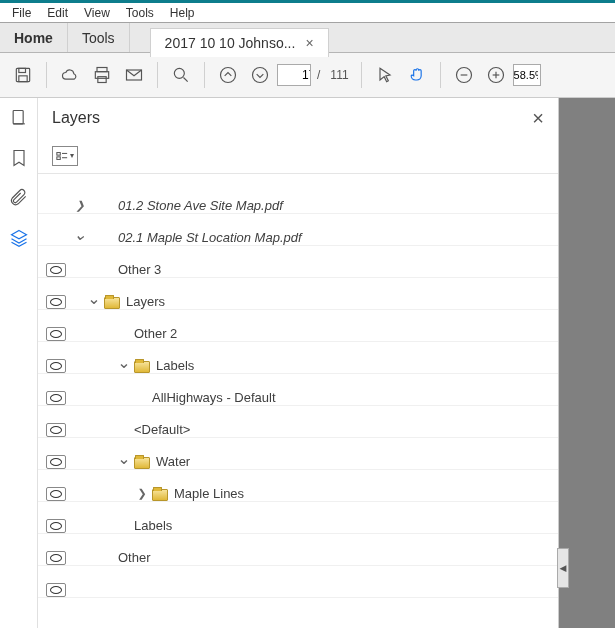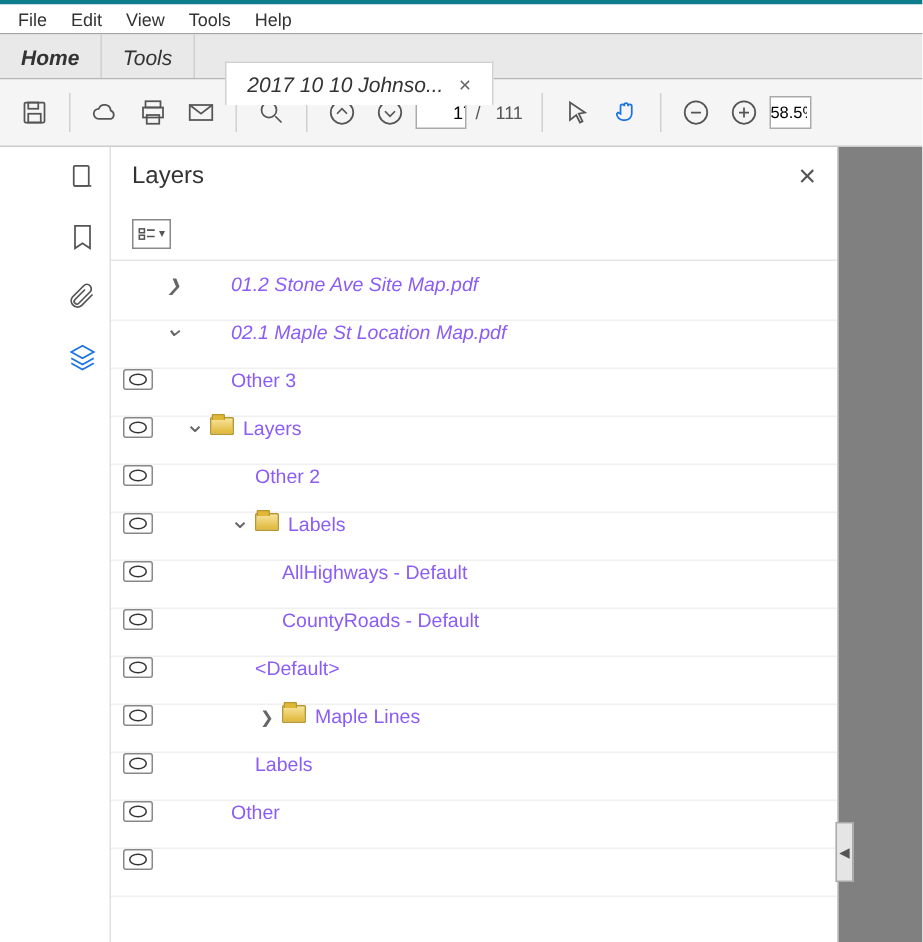--- a/index.html
+++ b/index.html
@@ -3,56 +3,56 @@
 <meta charset="utf-8">
 <style>
   * { box-sizing: border-box; margin: 0; padding: 0; font-family: "Segoe UI", Arial, sans-serif; }
   body { width: 615px; height: 628px; overflow: hidden; background: #fff; font-size: 13px; color: #333; }
 
   .titlebar { height: 3px; background: #0d7d8c; }
 
   .menubar { height: 20px; display: flex; align-items: center; padding: 0 4px; background: #fff; border-bottom: 1px solid #a3a3a3; }
   .menubar span { padding: 0 8px; font-size: 12px; color: #333; cursor: default; }
 
-  .tabbar { height: 30px; display: flex; align-items: stretch; background: #e9e9e9; border-bottom: 1px solid #b5b5b5; font-style: italic; }
+  .tabbar { height: 30px; display: flex; align-items: stretch; background: #e9e9e9; border-bottom: 1px solid #b5b5b5; }
   .tab { display: flex; align-items: center; padding: 0 14px; font-size: 14px; color: #333; border-right: 1px solid #d0d0d0; cursor: default; }
   .tab.home { font-weight: 600; }
-  .tab.doc { background: #fff; border-top: 1px solid #d0d0d0; border-left: 1px solid #d0d0d0; border-right: 1px solid #d0d0d0; position: relative; top: 18px; }
+  .tab.doc { background: #fff; border-top: 1px solid #d0d0d0; border-left: 1px solid #d0d0d0; border-right: 1px solid #d0d0d0; position: relative; top: 5px; }
   .tab .close { margin-left: 10px; color: #666; font-size: 14px; }
 
   .toolbar { height: 45px; display: flex; align-items: center; background: #f5f5f5; border-bottom: 1px solid #ccc; padding: 0 8px; gap: 2px; }
   .tbtn { width: 30px; height: 30px; display: flex; align-items: center; justify-content: center; color: #555; cursor: default; }
   .tbtn svg { width: 20px; height: 20px; stroke: #555; fill: none; stroke-width: 1.4; }
   .tsep { width: 1px; height: 26px; background: #d0d0d0; margin: 0 6px; }
   .pagebox { width: 34px; height: 22px; border: 1px solid #aaa; background: #fff; font-size: 12px; text-align: center; padding-left: 24px; }
   .pagecount { font-size: 12px; color: #555; padding: 0 4px; }
   .zoombox { width: 28px; height: 22px; border: 1px solid #aaa; background: #fff; font-size: 11px; text-align: right; padding-right: 2px; }
   .hand svg { stroke: #1a73e8; }
 
-  .main { display: flex; height: 530px; padding-left: 36px; }
+  .main { display: flex; height: 530px; }
   .sidebar { width: 38px; background: #fff; border-right: 1px solid #e0e0e0; display: flex; flex-direction: column; align-items: center; padding-top: 8px; gap: 16px; }
   .sidebar .sbtn { width: 24px; height: 24px; display: flex; align-items: center; justify-content: center; cursor: default; }
   .sidebar .sbtn svg { width: 20px; height: 20px; }
   .sidebar .sbtn.active svg { stroke: #1a73e8; fill: none; }
   .sidebar .sbtn svg { stroke: #555; fill: none; stroke-width: 1.4; }
 
   .panel { flex: 1; background: #fff; border-right: 1px solid #ccc; display: flex; flex-direction: column; position: relative; }
   .panel-head { height: 40px; display: flex; align-items: center; justify-content: space-between; padding: 0 14px; font-size: 16px; color: #333; }
   .panel-head .pclose { font-size: 20px; color: #555; cursor: default; }
   .panel-sub { height: 36px; display: flex; align-items: center; padding: 0 14px; border-bottom: 1px solid #e5e5e5; }
   .panel-sub .opt { width: 26px; height: 20px; border: 1px solid #888; display: flex; align-items: center; justify-content: center; font-size: 10px; cursor: default; }
   .panel-sub .opt::after { content: "▾"; font-size: 8px; margin-left: 2px; color: #555; }
   .panel-sub .opt svg { width: 12px; height: 10px; stroke: #555; fill: none; stroke-width: 1.2; }
 
   .tree { flex: 1; overflow-y: auto; position: relative; padding: 8px 0; }
   .tree::-webkit-scrollbar { width: 16px; }
   .tree::-webkit-scrollbar-thumb { background: #c1c1c1; border: 3px solid #f0f0f0; border-radius: 8px; }
   .tree::-webkit-scrollbar-track { background: #f0f0f0; }
 
-  .row { height: 32px; display: flex; align-items: flex-start; padding-left: 8px; border-bottom: 1px solid #f0f0f0; font-size: 13px; color: #8b5cf6; cursor: default; }
+  .row { height: 32px; display: flex; align-items: flex-end; padding-left: 8px; border-bottom: 1px solid #f0f0f0; font-size: 13px; color: #404040; cursor: default; }
   .row.italic { font-style: italic; }
   .eye { width: 20px; height: 14px; border: 1px solid #888; border-radius: 2px; display: flex; align-items: center; justify-content: center; margin-right: 6px; flex-shrink: 0; }
   .eye::before { content: ""; width: 10px; height: 6px; border: 1px solid #333; border-radius: 50%; }
   .eye-spacer { width: 26px; flex-shrink: 0; }
   .chev { width: 16px; height: 16px; display: flex; align-items: center; justify-content: center; color: #666; font-size: 11px; flex-shrink: 0; margin-right: 2px; }
   .chev.right::before { content: "❯"; }
   .chev.down::before { content: "⌄"; font-size: 16px; position: relative; top: -3px; }
   .folder { width: 16px; height: 12px; background: linear-gradient(#f7e39a, #e0b838); border: 1px solid #b8962a; border-radius: 1px; margin-right: 6px; flex-shrink: 0; position: relative; }
   .folder::before { content: ""; position: absolute; top: -3px; left: 0; width: 7px; height: 3px; background: #e0b838; border: 1px solid #b8962a; border-bottom: none; border-radius: 1px 1px 0 0; }
   .indent { display: inline-block; flex-shrink: 0; }
@@ -241,27 +241,29 @@
           <span class="folder"></span>
           <span>Labels</span>
       </div>
       <div class="row">
         <span class="eye"></span>
           <span class="indent" style="width:80px"></span>
           <span>AllHighways - Default</span>
       </div>
       <div class="row">
         <span class="eye"></span>
-          <span class="indent" style="width:80px"></span>
-          <span>CountyRoads - Default</span>
-      </div>
-      <div class="row">
-        <span class="eye"></span>
           <span class="indent" style="width:62px"></span>
           <span>&lt;Default&gt;</span>
+      </div>
+      <div class="row">
+        <span class="eye"></span>
+          <span class="indent" style="width:44px"></span>
+          <span class="chev down"></span>
+          <span class="folder"></span>
+          <span>Water</span>
       </div>
       <div class="row">
         <span class="eye"></span>
           <span class="indent" style="width:62px"></span>
           <span class="chev right"></span>
           <span class="folder"></span>
           <span>Maple Lines</span>
       </div>
       <div class="row">
         <span class="eye"></span>

